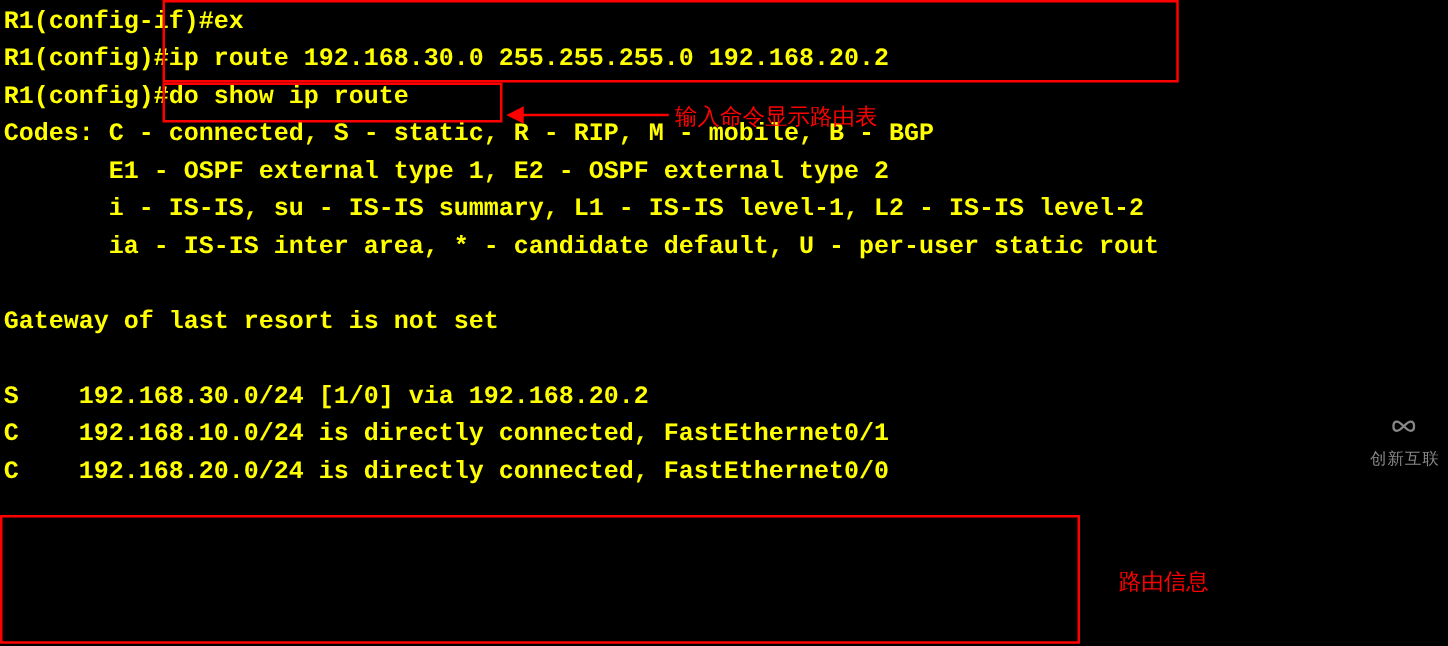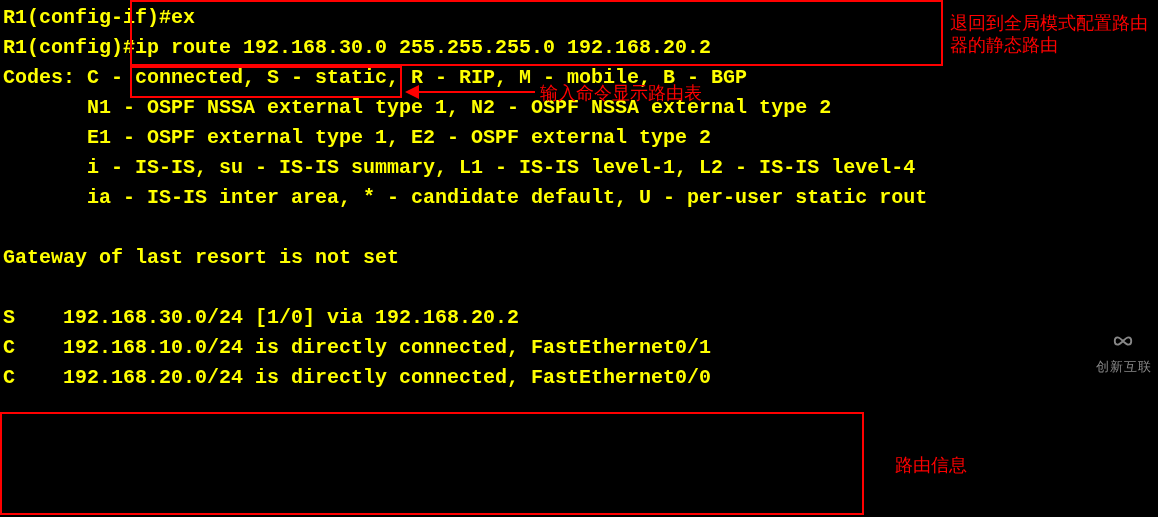--- a/index.html
+++ b/index.html
@@ -101,42 +101,41 @@
   }
   .watermark .logo svg { margin-right: 2px; }
   .watermark .logo .txt { font-size: 13px; color:#888; letter-spacing:1px; }
 </style>
 </head>
 <body>
 
 <div class="terminal">
   <div class="line">R1(config-if)#ex</div>
   <div class="line">R1(config)#ip route 192.168.30.0 255.255.255.0 192.168.20.2</div>
+  <div class="line">R1(config)#do show ip route</div>
   <div class="line">Codes: C - connected, S - static, R - RIP, M - mobile, B - BGP</div>
-  <div class="line">       N1 - OSPF NSSA external type 1, N2 - OSPF NSSA external type 2</div>
   <div class="line">       E1 - OSPF external type 1, E2 - OSPF external type 2</div>
-  <div class="line">       i - IS-IS, su - IS-IS summary, L1 - IS-IS level-1, L2 - IS-IS level-4</div>
+  <div class="line">       i - IS-IS, su - IS-IS summary, L1 - IS-IS level-1, L2 - IS-IS level-2</div>
   <div class="line">       ia - IS-IS inter area, * - candidate default, U - per-user static rout</div>
   <div class="line"></div>
   <div class="line">Gateway of last resort is not set</div>
   <div class="line"></div>
   <div class="line">S    192.168.30.0/24 [1/0] via 192.168.20.2</div>
   <div class="line">C    192.168.10.0/24 is directly connected, FastEthernet0/1</div>
   <div class="line">C    192.168.20.0/24 is directly connected, FastEthernet0/0</div>
 
   <div id="box1" class="box"></div>
   <div id="box2" class="box"></div>
   <div id="box3" class="box"></div>
 
   <div id="arrow1" class="arrow">
     <div class="head"></div>
     <div class="shaft"></div>
   </div>
 
-  <div id="anno1" class="anno">退回到全局模式配置路由器的静态路由</div>
   <div id="anno2" class="anno">输入命令显示路由表</div>
   <div id="anno3" class="anno">路由信息</div>
 
   <div class="watermark">
     <span class="logo">
       <svg width="22" height="22" viewBox="0 0 24 24">
         <path d="M6 8 C2 8 2 16 6 16 C10 16 14 8 18 8 C22 8 22 16 18 16 C14 16 10 8 6 8 Z" fill="none" stroke="#888888" stroke-width="2"></path>
       </svg>
       <span class="txt">创新互联</span>
     </span>

